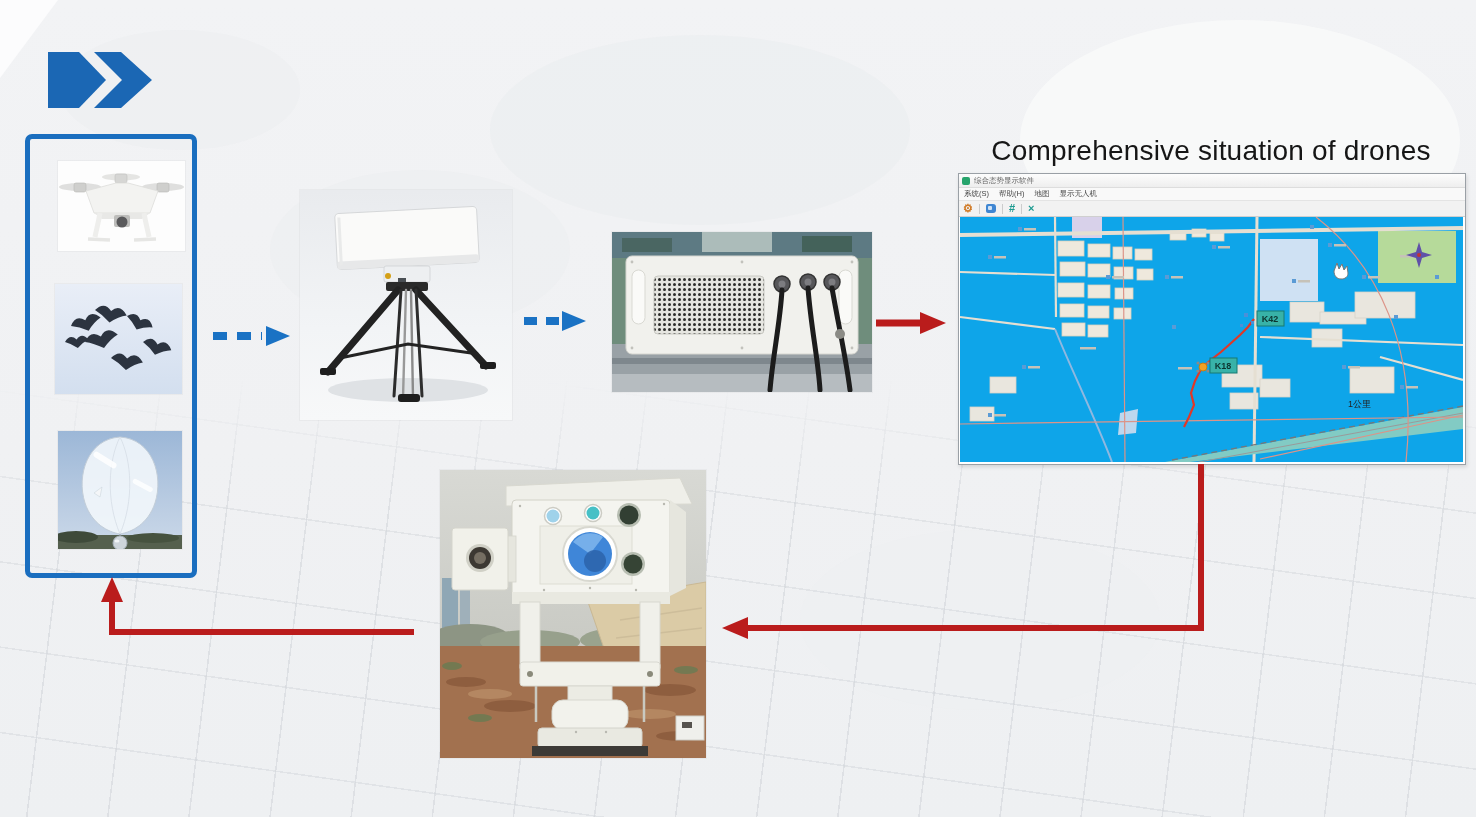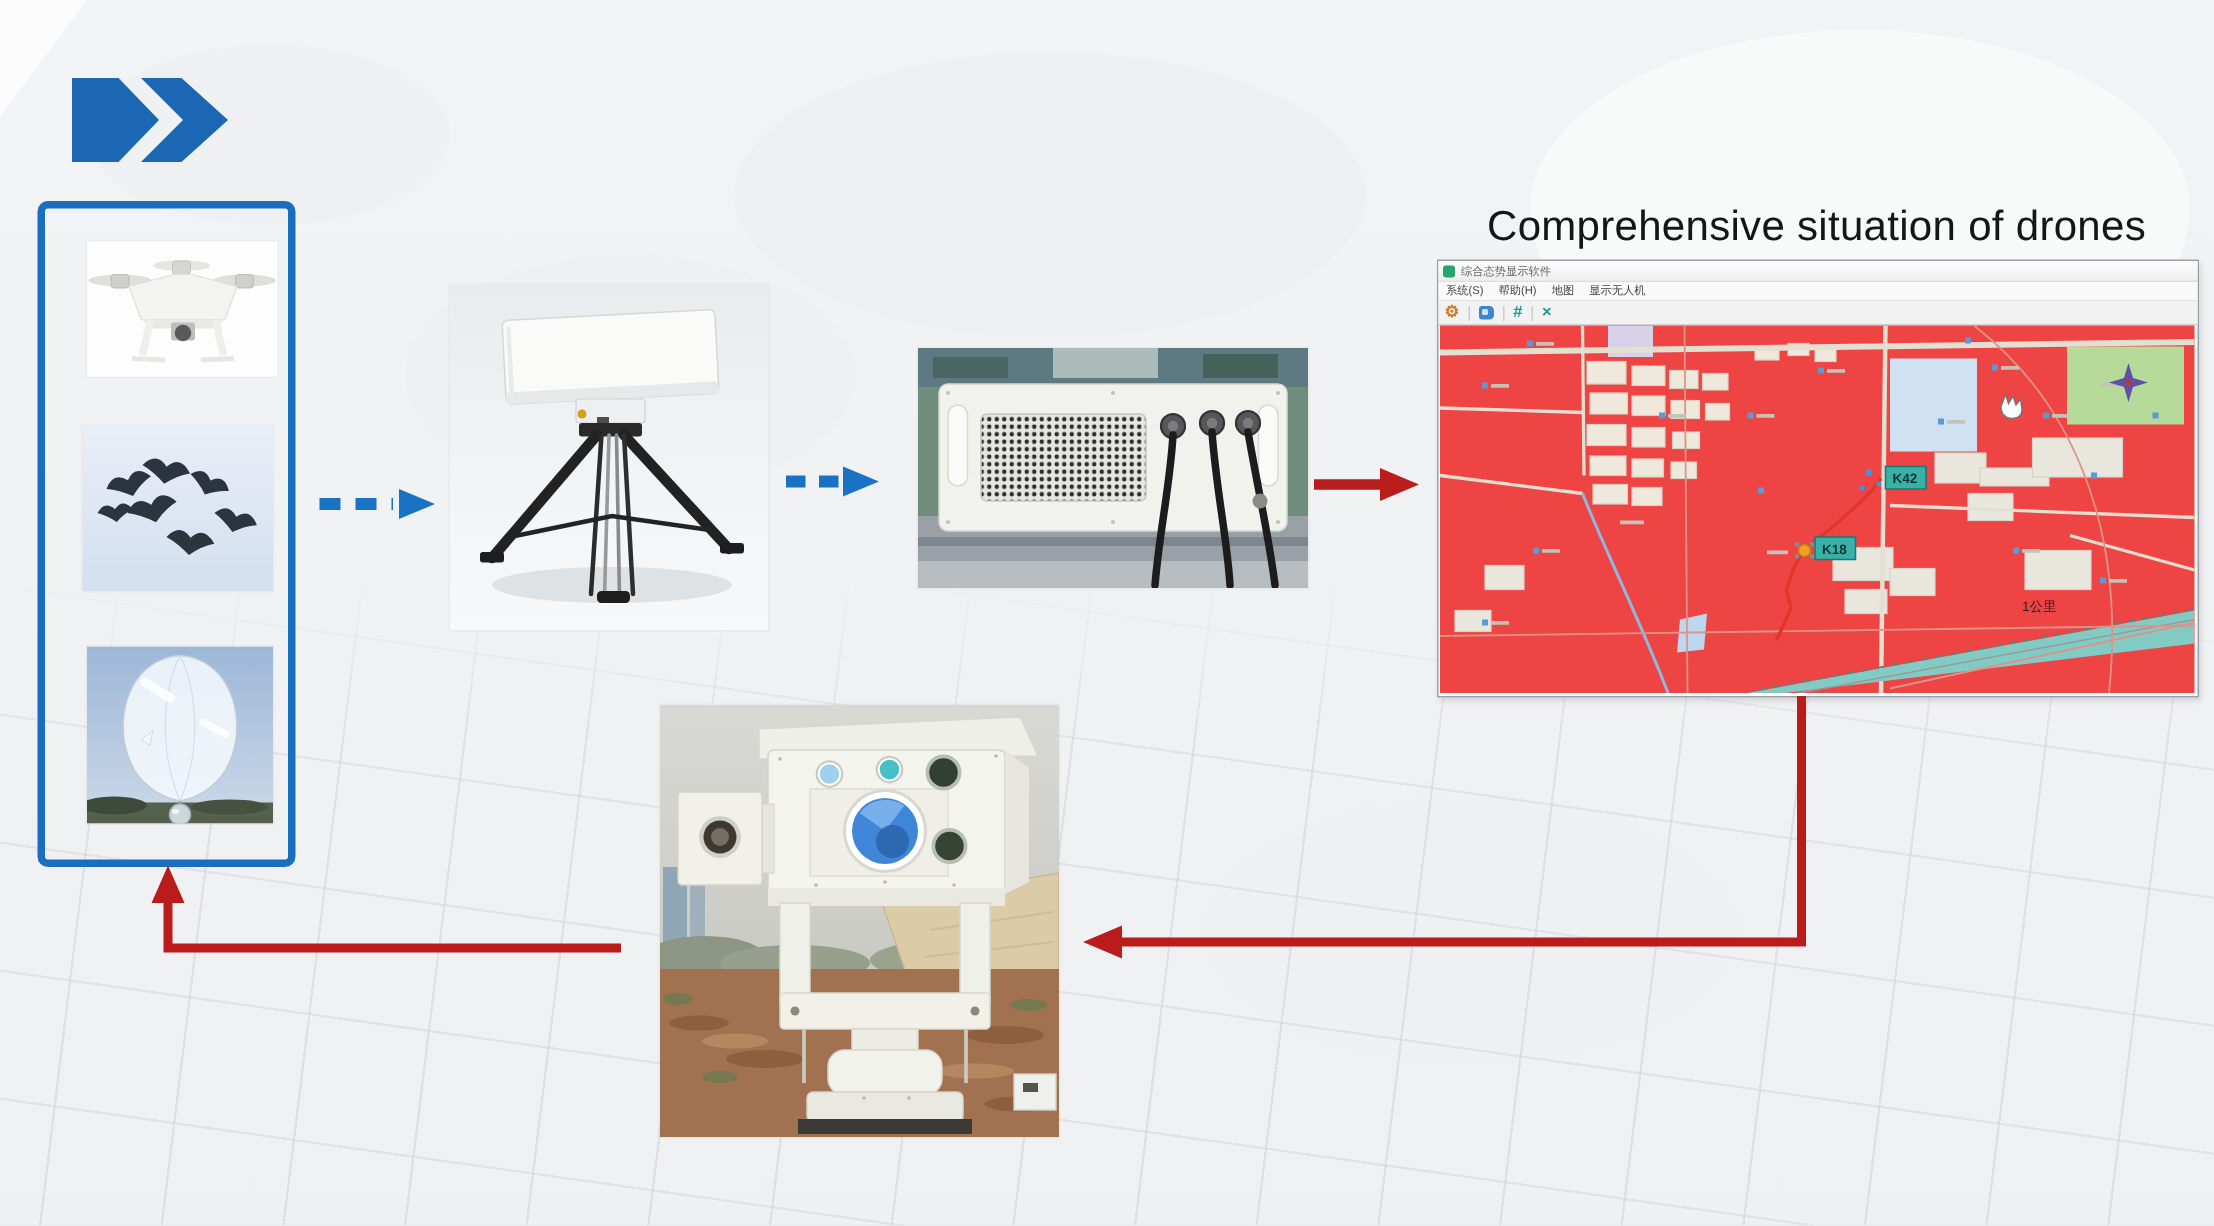--- a/index.html
+++ b/index.html
@@ -51,21 +51,21 @@
   #map-menubar span{font-size:7.5px;color:#444;white-space:nowrap;cursor:default;}
   #map-toolbar{position:absolute;left:0;top:27px;width:100%;height:16px;background:#f2f2f2;border-bottom:1px solid #cfcfcf;
                display:flex;align-items:center;gap:6px;padding-left:4px;box-sizing:border-box;}
   #map-toolbar .tbico{font-size:11px;line-height:11px;font-weight:bold;cursor:pointer;}
   #map-toolbar .sep{width:1px;height:10px;background:#ccc;}
   #ico-gear{color:#d07a26;font-weight:normal;}
   #ico-pan{width:10px;height:9px;background:#3f86d2;border-radius:2px 3px 3px 2px;position:relative;}
   #ico-pan:after{content:"";position:absolute;left:2px;top:2px;width:4px;height:4px;background:#cfe2f6;border-radius:1px;}
   #ico-adjust{color:#1d9a90;}
   #ico-close{color:#1d9a90;font-size:12px;}
-  #map-canvas{position:absolute;left:1px;top:43px;width:503px;height:245px;background:#ef4444;overflow:hidden;cursor:grab;}
+  #map-canvas{position:absolute;left:1px;top:43px;width:503px;height:245px;background:#0ea5e9;overflow:hidden;cursor:grab;}
 
   
   #arrows{position:absolute;left:0;top:0;width:1476px;height:817px;pointer-events:none;}
 </style>
 </head>
 <body>
 
 <div id="slide">
 
   <svg id="worldmap" viewBox="0 0 1476 817">

